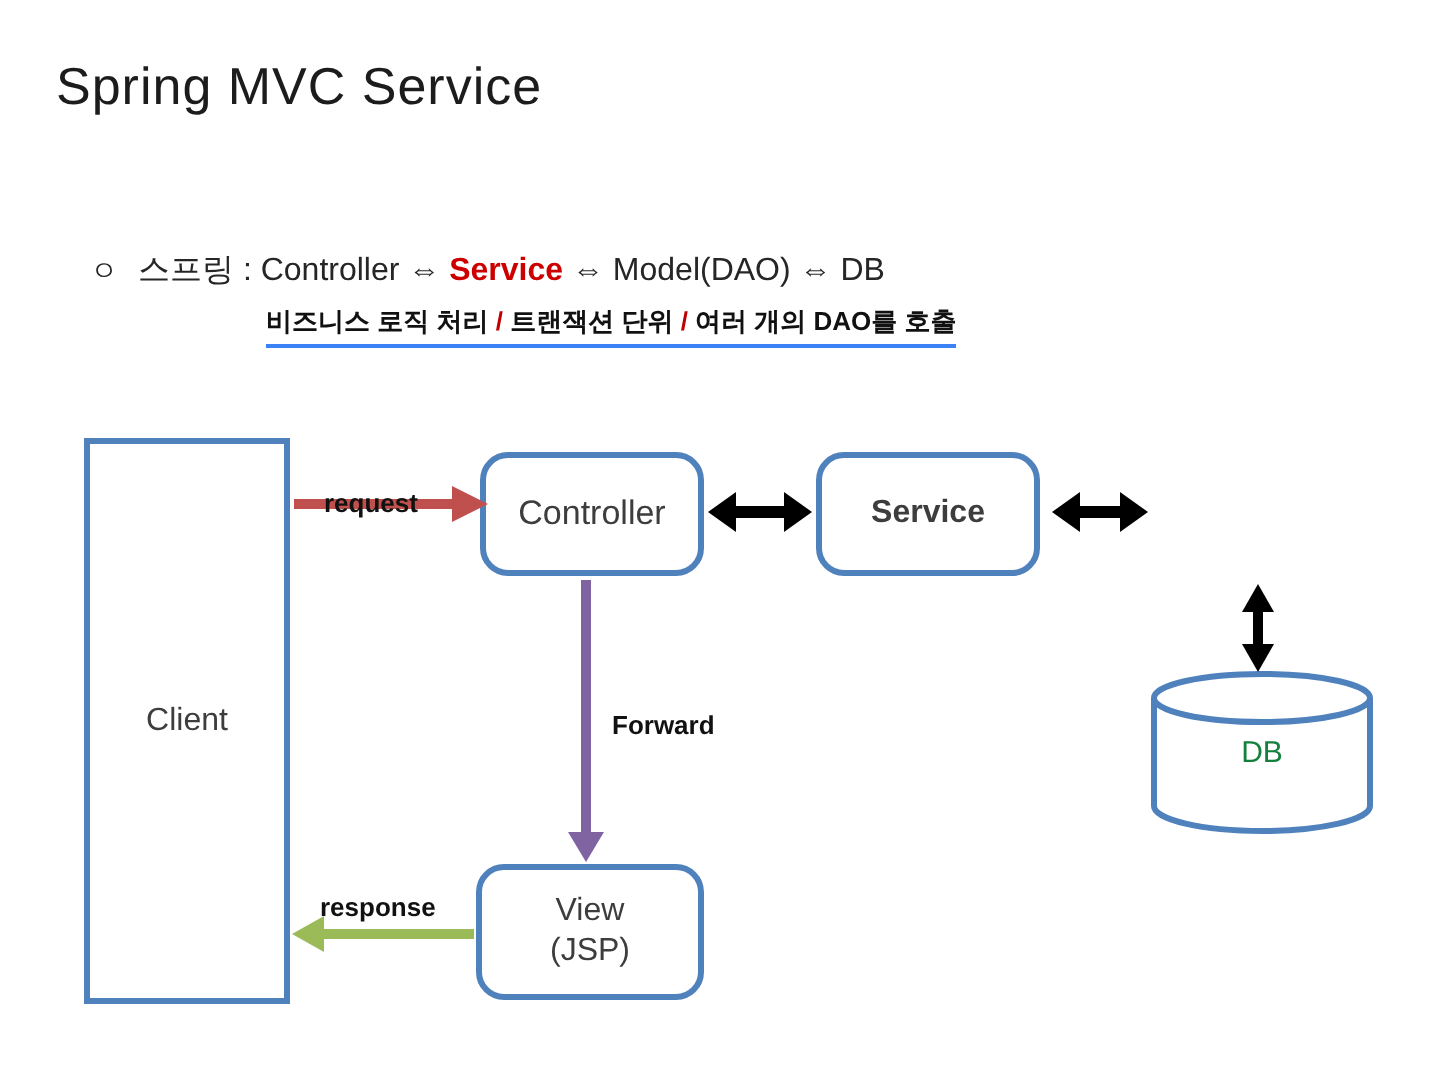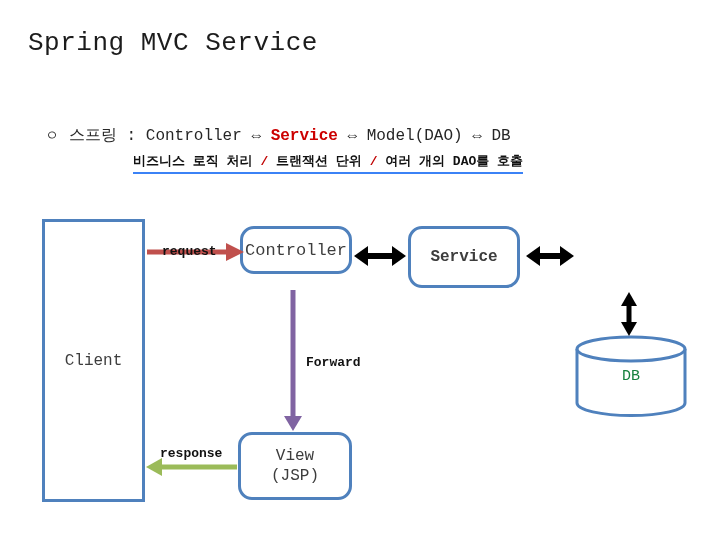--- a/index.html
+++ b/index.html
@@ -1,18 +1,18 @@
 <!DOCTYPE html>
 <html style="--c-border: #4f81bd; --c-request: #c0504d; --c-forward: #8064a2; --c-response: #9bbb59; --c-black: #000000; --c-servicetext: #cc0000; --c-slash: #c00000;"><head>
 <meta charset="utf-8">
 <style>
   html,body{margin:0;padding:0;background:#888;}
   .slide{
     position:relative;width:720px;height:540px;background:#ffffff;
-    font-family:Liberation Mono, monospace;overflow:hidden;
+    font-family:Liberation Sans, sans-serif;overflow:hidden;
   }
   .title{
     position:absolute;left:28px;top:28px;font-size:26px;letter-spacing:.5px;
     color:#1c1c1c;font-weight:400;
   }
   .bullet{
     position:absolute;left:45px;font-size:16px;color:#262626;white-space:nowrap;
   }
   .bullet .marker{margin-right:10px;font-size:14px;}
   .bullet .hl{color:var(--c-servicetext,#cc0000);font-weight:bold;}
@@ -51,21 +51,21 @@
   </div>
 
   <div class="note">
     <span>비즈니스 로직 처리 </span><span class="slash">/</span><span> 트랜잭션 단위 </span><span class="slash">/</span><span> 여러 개의 DAO를 호출</span>
   </div>
 
   <div class="box" style="left:42px;top:219px;width:103px;height:283px;font-size:16px;">
     <span>Client</span>
   </div>
 
-  <div class="box rounded" style="left:240px;top:226px;width:112px;height:48px;font-size:17px;align-items:center;">
+  <div class="box rounded" style="left:240px;top:226px;width:112px;height:62px;font-size:17px;align-items:center;">
     <span>Controller</span>
   </div>
 
   <div class="box rounded" style="left:408px;top:226px;width:112px;height:62px;font-size:16px;">
     <span class="hl" style="font-weight:bold;">Service</span>
   </div>
 
 
   <div class="box rounded" style="left:238px;top:432px;width:114px;height:68px;font-size:16px;">
     <div class="two-line">

